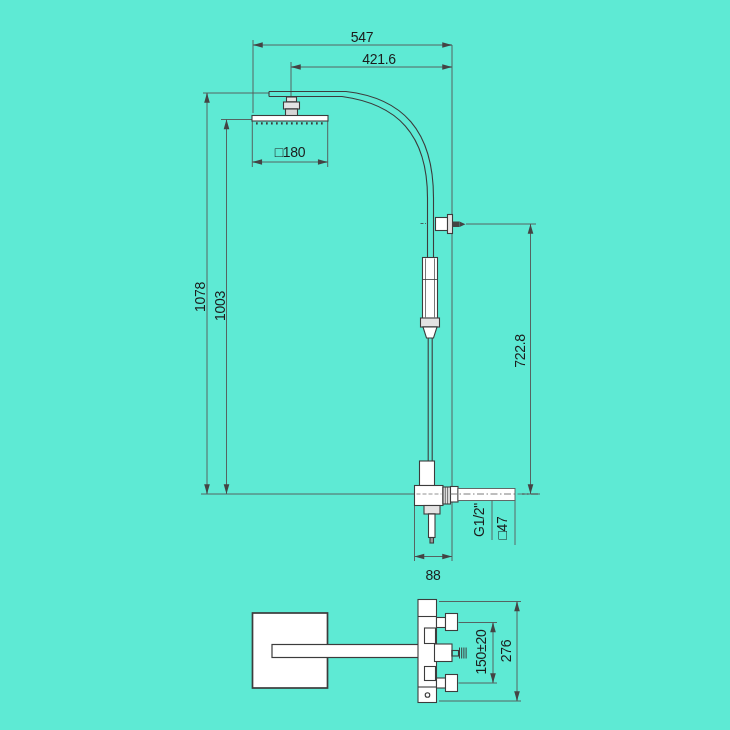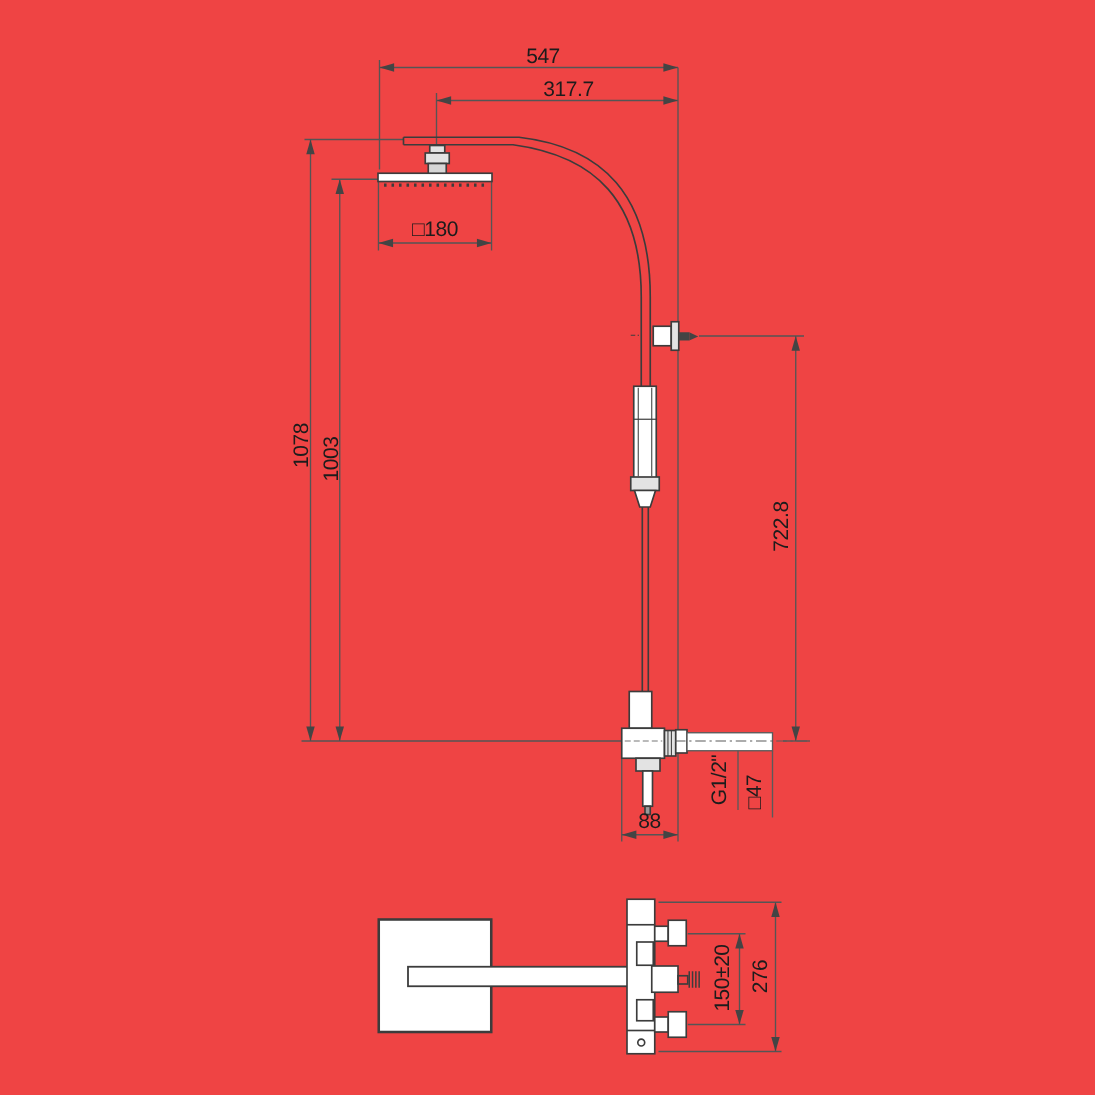--- a/index.html
+++ b/index.html
@@ -1,17 +1,17 @@
 <!DOCTYPE html>
 <html><head>
 <meta charset="utf-8">
 <style>
   html,body{margin:0;padding:0;background:#fff;}
   .stage{
-    position:relative;width:730px;height:730px;background:#ef4444;overflow:hidden;
+    position:relative;width:730px;height:730px;background:#5eead4;overflow:hidden;
     font-family:"Liberation Sans","DejaVu Sans",sans-serif;
   }
   .stage svg{position:absolute;left:0;top:0;}
   .dim-label{
     position:absolute;
     font-size:14px;line-height:1;letter-spacing:-0.3px;
     color:#1c1c1c;white-space:nowrap;
     transform:translate(-50%,-50%);
   }
   .dim-label.rot{transform:translate(-50%,-50%) rotate(-90deg);}
@@ -153,24 +153,24 @@
         <rect x="452" y="650.5" width="6.5" height="5.5"></rect>
         <line x1="459.5" y1="647.5" x2="459.5" y2="658.5" stroke-width="1"></line>
         <line x1="461.7" y1="647.5" x2="461.7" y2="658.5" stroke-width="1"></line>
         <line x1="463.9" y1="647.5" x2="463.9" y2="658.5" stroke-width="1"></line>
         <line x1="466.1" y1="647.5" x2="466.1" y2="658.5" stroke-width="1"></line>
       </g>
     </g>
   </svg>
 
   <div class="dim-label" style="left:362px;top:37px;">547</div>
-  <div class="dim-label" style="left:379px;top:59px;">317.7</div>
+  <div class="dim-label" style="left:379px;top:59px;">421.6</div>
   <div class="dim-label" style="left:290px;top:152px;">□180</div>
   <div class="dim-label rot" style="left:200px;top:297px;">1078</div>
   <div class="dim-label rot" style="left:220px;top:306px;">1003</div>
   <div class="dim-label rot" style="left:520px;top:351px;">722.8</div>
   <div class="dim-label rot" style="left:479px;top:520px;">G1/2"</div>
   <div class="dim-label rot" style="left:502px;top:528px;">□47</div>
-  <div class="dim-label" style="left:433px;top:547px;">88</div>
+  <div class="dim-label" style="left:433px;top:575px;">88</div>
   <div class="dim-label rot" style="left:481px;top:652px;">150±20</div>
   <div class="dim-label rot" style="left:506px;top:651px;">276</div>
 
 </div>
 
 </body></html>

